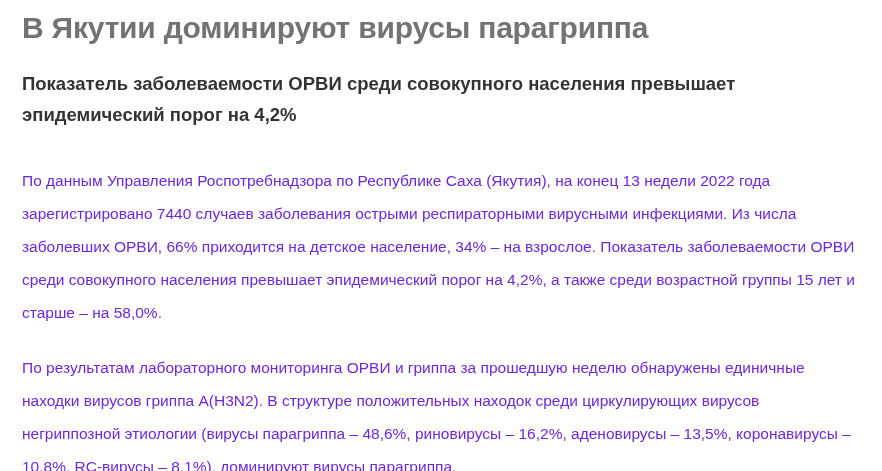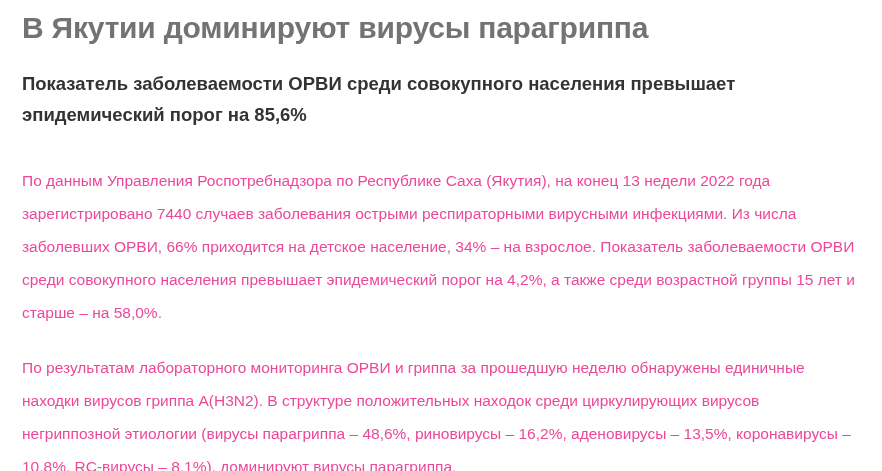--- a/index.html
+++ b/index.html
@@ -30,29 +30,29 @@
     font-size: 18.5px;
     line-height: 31px;
     font-weight: bold;
     color: #333333;
     margin: 0 0 34px 0;
     max-width: 820px;
   }
   .body-par {
     font-size: 15.5px;
     line-height: 33px;
-    color: #ec4899;
+    color: #6d28d9;
     margin: 0 0 22px 0;
     max-width: 845px;
   }
   .body-par:last-child {
     margin-bottom: 0;
   }
 </style>
 </head>
 <body>
 
 <div class="article">
   <h1 class="headline">В Якутии доминируют вирусы парагриппа</h1>
-  <p class="lead">Показатель заболеваемости ОРВИ среди совокупного населения превышает эпидемический порог на 85,6%</p>
+  <p class="lead">Показатель заболеваемости ОРВИ среди совокупного населения превышает эпидемический порог на 4,2%</p>
   <p class="body-par">По данным Управления Роспотребнадзора по Республике Саха (Якутия), на конец 13 недели 2022 года зарегистрировано 7440 случаев заболевания острыми респираторными вирусными инфекциями. Из числа заболевших ОРВИ, 66% приходится на детское население, 34% – на взрослое. Показатель заболеваемости ОРВИ среди совокупного населения превышает эпидемический порог на 4,2%, а также среди возрастной группы 15 лет и старше – на 58,0%.</p>
   <p class="body-par">По результатам лабораторного мониторинга ОРВИ и гриппа за прошедшую неделю обнаружены единичные находки вирусов гриппа A(H3N2). В структуре положительных находок среди циркулирующих вирусов негриппозной этиологии (вирусы парагриппа – 48,6%, риновирусы – 16,2%, аденовирусы – 13,5%, коронавирусы – 10,8%, RC-вирусы – 8,1%), доминируют вирусы парагриппа.</p>
 </div>
 
 </body></html>

